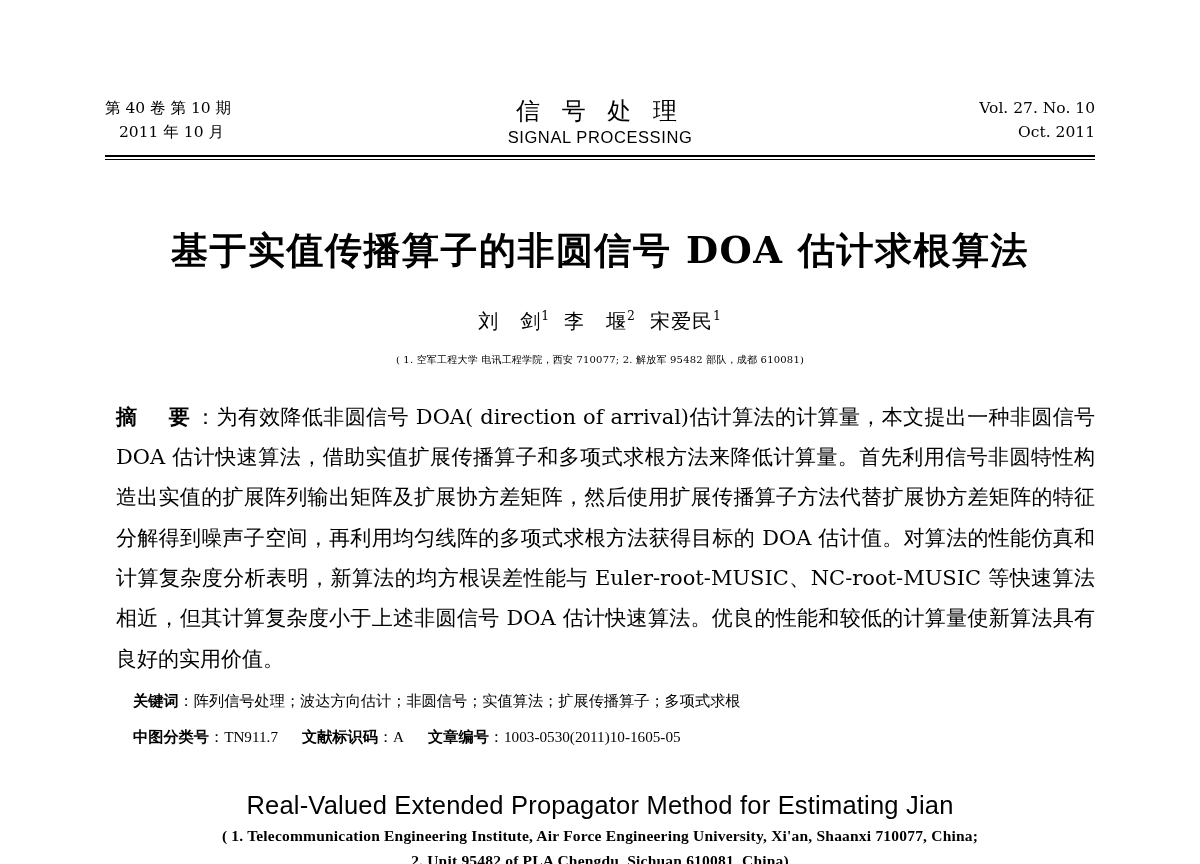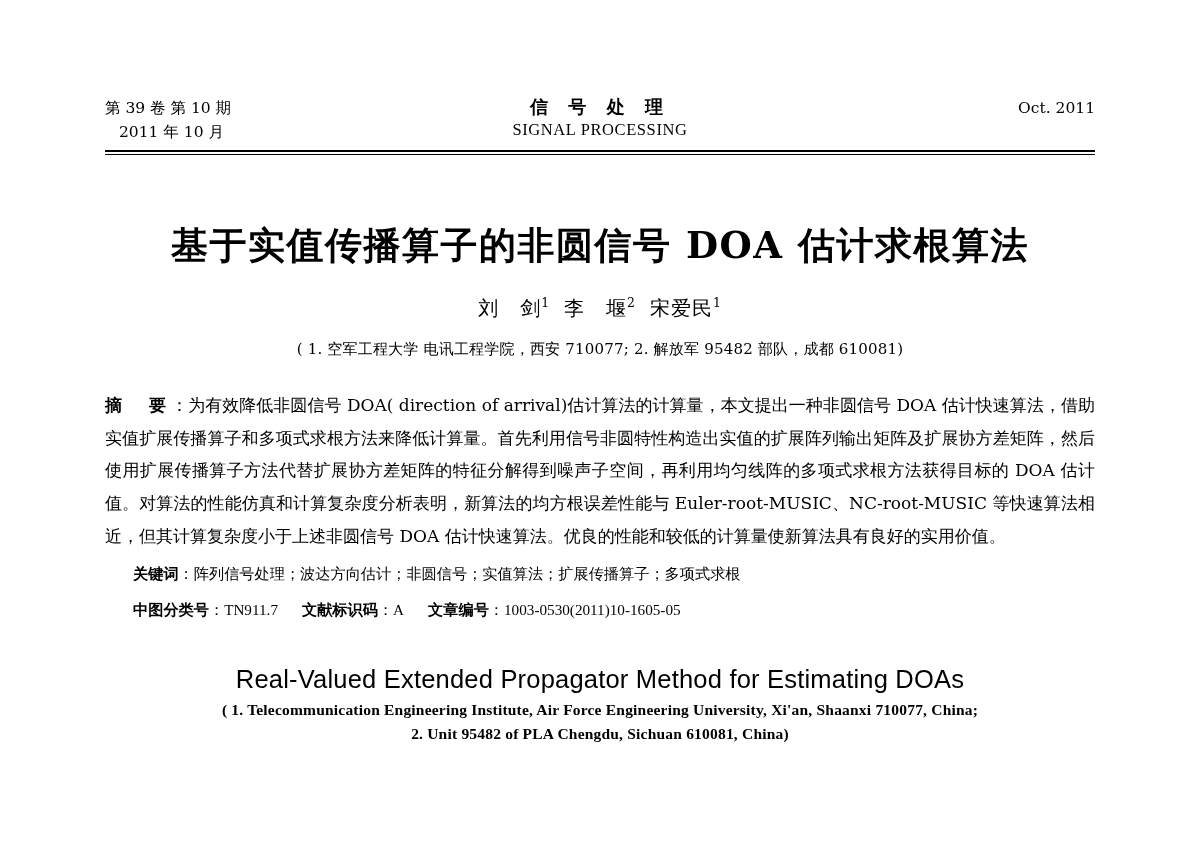--- a/index.html
+++ b/index.html
@@ -37,27 +37,27 @@
   .rh-left { text-align: left; width: 230px; }
   .rh-right { text-align: right; width: 230px; }
   .rh-left .l2 { padding-left: 14px; }
   .rh-center {
     flex: 1;
     text-align: center;
     margin-top: -1px;
   }
   .rh-center .cn {
     font-family: "DejaVu Serif", serif;
-    font-size: 18px;
-    font-weight: bold;
+    font-size: 24px;
+    font-weight: normal;
     letter-spacing: 7px;
     line-height: 1.35;
   }
   .rh-center .en {
-    font-family: Liberation Serif, serif;
+    font-family: Liberation Sans, sans-serif;
     font-size: 16.5px;
     letter-spacing: 0.6px;
     line-height: 1.3;
   }
   .rules {
     margin-top: 6px;
   }
   .rule-thick {
     height: 2px;
     background: #000;
@@ -74,39 +74,40 @@
     font-weight: bold;
     font-size: 37px;
     letter-spacing: 1.5px;
     margin-top: 66px;
   }
   .authors-cn {
     text-align: center;
     font-family: "DejaVu Serif", serif;
     font-size: 20px;
     letter-spacing: 1px;
-    margin-top: 24px;
+    margin-top: 32px;
   }
   .authors-cn .sp { display: inline-block; width: 14px; }
   sup { font-size: 0.62em; vertical-align: super; }
   .affil-cn {
     text-align: center;
     font-family: "DejaVu Serif", serif;
-    font-size: 15px;
+    font-size: 10px;
     margin-top: 18px;
     letter-spacing: 0.2px;
   }
   
   .abstract {
     margin-top: 30px;
     font-family: "DejaVu Serif", serif;
-    font-size: 17px;
+    font-size: 21px;
     line-height: 1.92;
     text-align: justify;
     text-justify: inter-ideograph;
+    margin-left: 11px;
   }
   .abstract .lead {
     font-weight: bold;
     letter-spacing: 5px;
   }
   .kw-line, .cls-line {
     font-family: Liberation Serif, serif;
     font-size: 15.2px;
     line-height: 1.92;
     margin-top: 7px;
@@ -144,28 +145,29 @@
   }
 </style>
 </head>
 <body>
 
 <div class="page">
   <div class="paper-inner">
 
     <div class="runhead">
       <div class="rh-left">
-        <div class="l1">第 39 卷  第 10 期</div>
+        <div class="l1">第 40 卷  第 10 期</div>
         <div class="l2">2011 年 10 月</div>
       </div>
       <div class="rh-center">
         <div class="cn">信 号 处 理</div>
         <div class="en">SIGNAL PROCESSING</div>
       </div>
       <div class="rh-right">
+        <div class="l1">Vol. 27.   No. 10</div>
         <div class="l2">Oct.  2011</div>
       </div>
     </div>
 
     <div class="rules">
       <div class="rule-thick"></div>
       <div class="rule-gap"></div>
       <div class="rule-thin"></div>
     </div>
 
@@ -183,21 +185,21 @@
 
     <div class="kw-line">
       <b>关键词</b><span>：阵列信号处理；波达方向估计；非圆信号；实值算法；扩展传播算子；多项式求根</span>
     </div>
 
     <div class="cls-line">
       <b>中图分类号</b><span>：TN911.7</span><span class="gap1"></span><b>文献标识码</b><span>：A</span><span class="gap2"></span><b>文章编号</b><span>：1003-0530(2011)10-1605-05</span>
     </div>
 
     <div class="title-en">
-      <div>Real-Valued Extended Propagator Method for Estimating DOAs</div>
+      <div>Real-Valued Extended Propagator Method for Estimating Jian</div>
     </div>
 
 
     <div class="affil-en">
       <div>( 1. Telecommunication Engineering Institute, Air Force Engineering University, Xi'an, Shaanxi 710077, China;</div>
       <div>2.  Unit 95482 of PLA Chengdu, Sichuan 610081, China)</div>
     </div>
 
   </div>
 </div>

